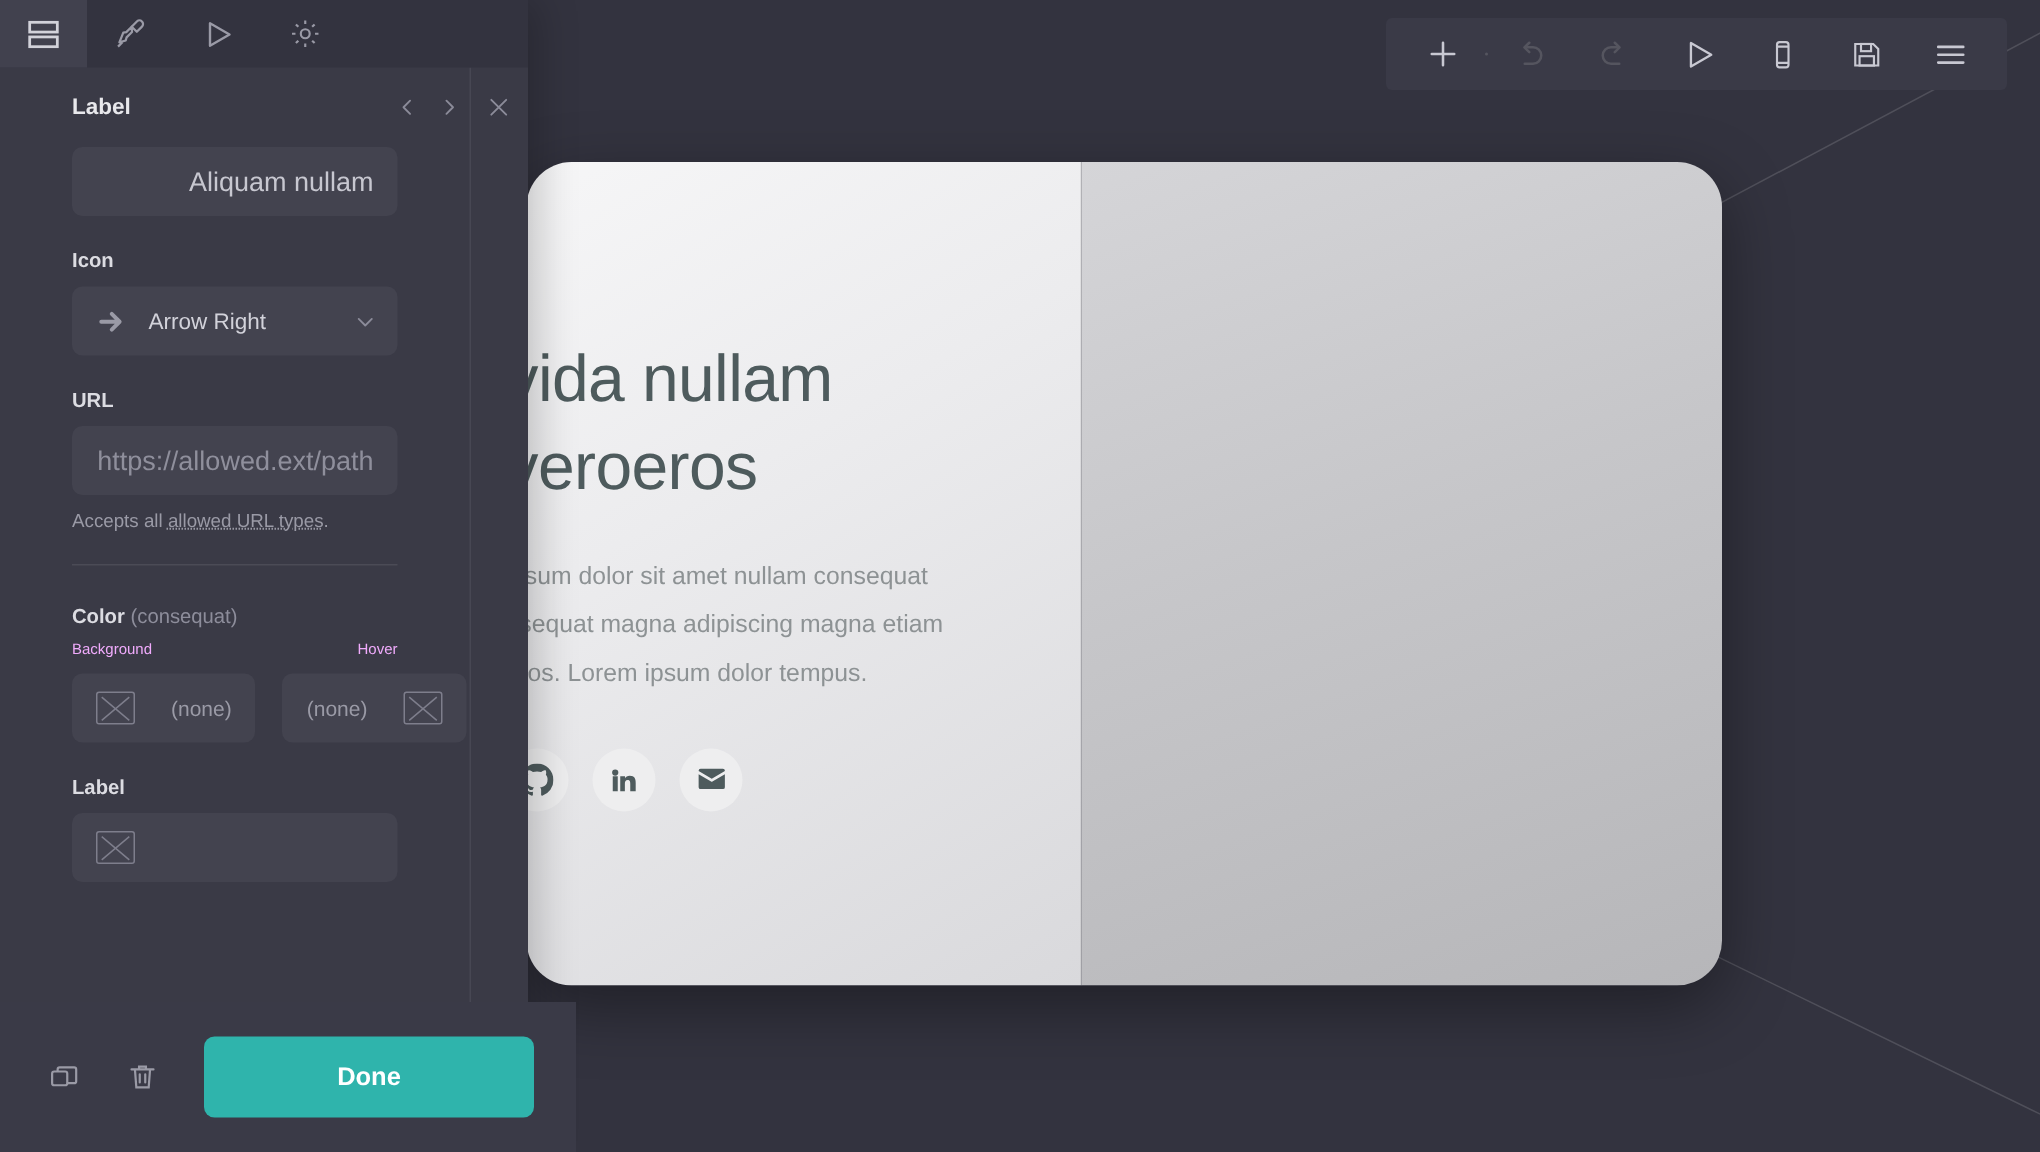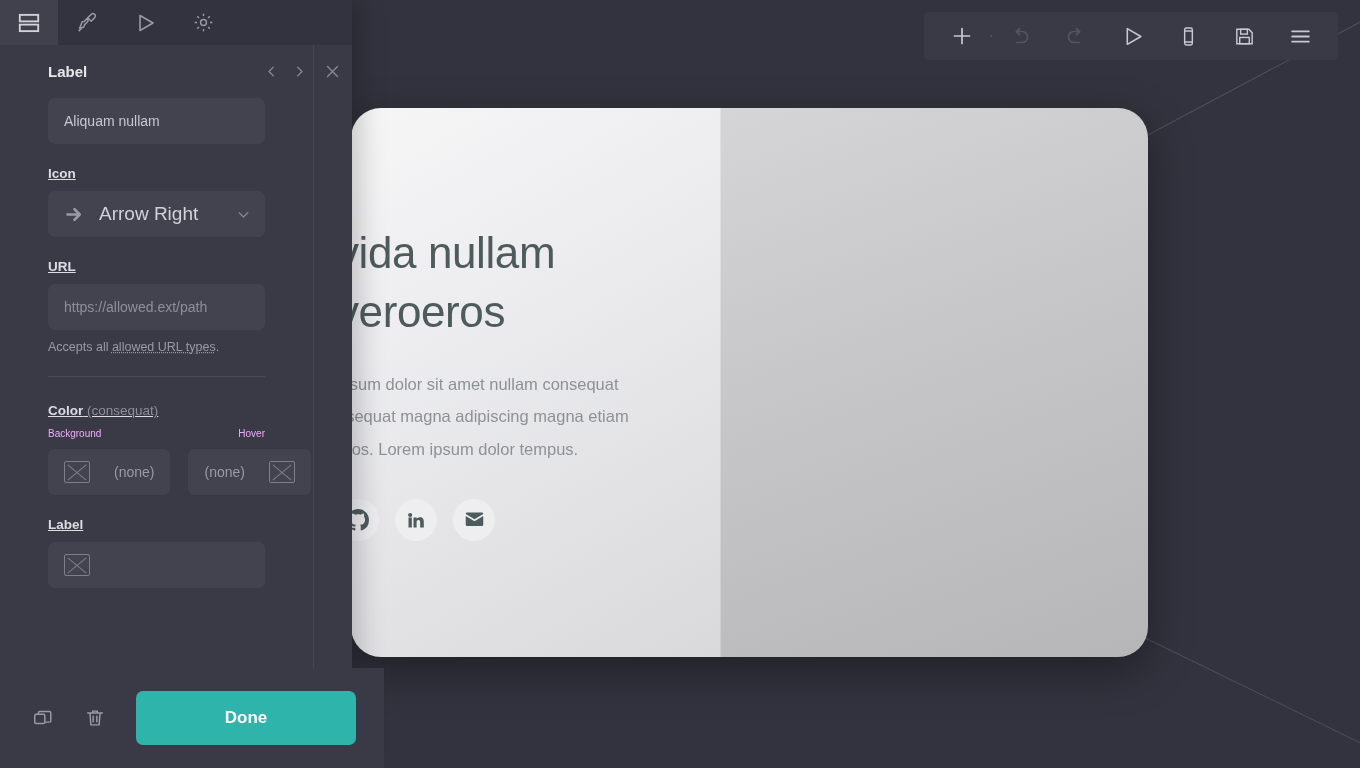--- a/index.html
+++ b/index.html
@@ -136,43 +136,43 @@
     position: absolute;
     left: 0; top: 98px;
     width: 313px; height: 570px;
     padding: 0 48px 0 48px;
     overflow: hidden;
     z-index: 4;
   }
   .field-label {
     font-size: 13.5px; font-weight: bold; color: #dcdce2;
     margin-bottom: 10px;
-    text-decoration: underline;
   }
   .field-label .opt { font-weight: normal; color: #8d8d9b; }
   .text-input {
     height: 46px;
     background: #43434f;
     border-radius: 7px;
     display: flex; align-items: center;
     padding: 0 16px;
-    font-size: 14px; color: #c7c7d0;
+    font-size: 18px; color: #c7c7d0;
     margin-bottom: 22px;
+    justify-content: flex-end;
   }
   .text-input.placeholder { color: #8f8f9c; }
   .select-input {
     height: 46px;
     background: #43434f;
     border-radius: 7px;
     display: flex; align-items: center;
     padding: 0 14px 0 16px;
     margin-bottom: 22px;
   }
   .select-icon { color: #9a9aa6; display: flex; margin-right: 14px; }
-  .select-value { flex: 1; font-size: 19px; color: #d2d2da; }
+  .select-value { flex: 1; font-size: 15px; color: #d2d2da; }
   .select-caret { color: #8b8b99; display: flex; }
   .hint {
     font-size: 12.5px; color: #9a9aa6; margin-top: -12px; margin-bottom: 22px;
   }
   .hint u { text-decoration: underline; text-decoration-style: dotted; }
   .rule {
     height: 1px; background: rgba(255,255,255,0.09);
     margin: 10px 0 26px 0;
   }
   .sub-row {

